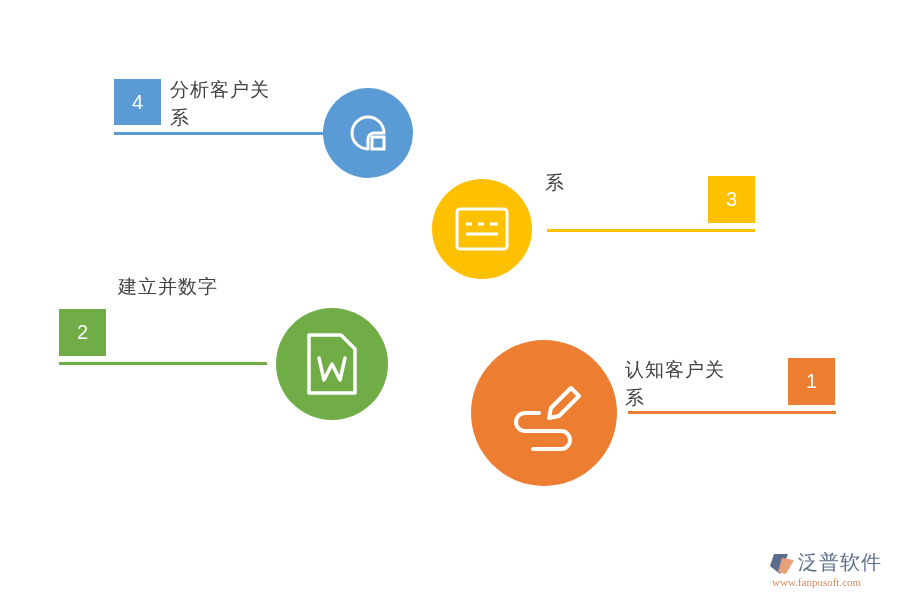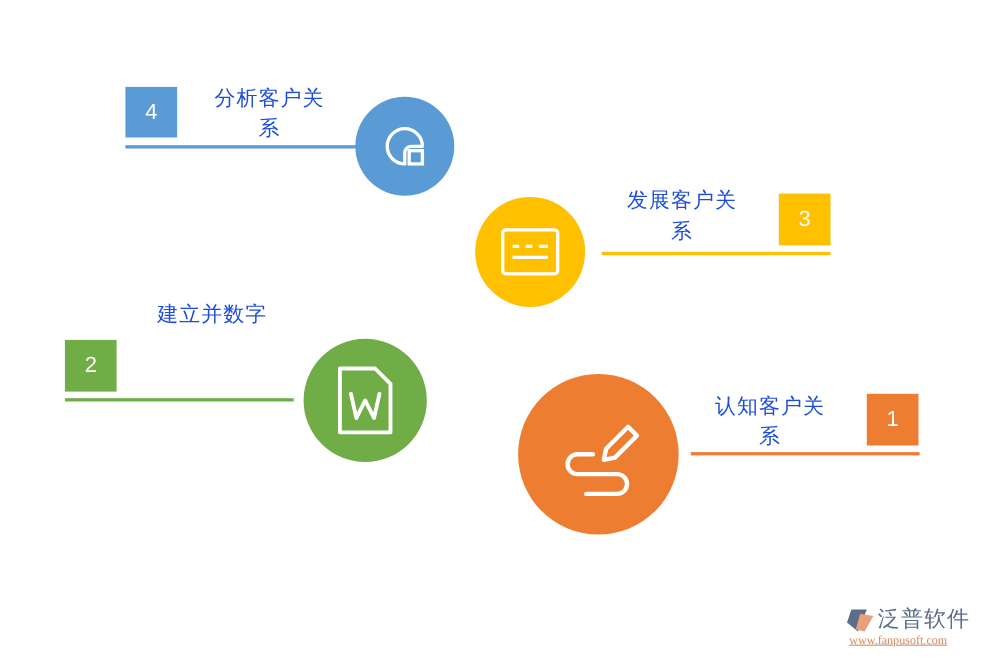--- a/index.html
+++ b/index.html
@@ -2,26 +2,26 @@
 <html><head>
 <meta charset="utf-8">
 <style>
   html, body { margin:0; padding:0; }
   body { width:900px; height:600px; background:#ffffff; position:relative; overflow:hidden;
          font-family:"DejaVu Sans", "Liberation Sans", sans-serif; }
   .abs { position:absolute; }
   .numbox { position:absolute; color:#fff; font-family:"Liberation Sans", sans-serif; font-size:20px;
             display:flex; align-items:center; justify-content:center; }
   .line { position:absolute; height:3px; }
-  .label { position:absolute; color:#1d4ed8; font-size:19px; line-height:28px; text-align:center;
+  .label { position:absolute; color:#404040; font-size:19px; line-height:28px; 
            letter-spacing:1px; }
   .circle { position:absolute; border-radius:50%; display:flex; align-items:center; justify-content:center; }
   .logo { position:absolute; left:768px; top:552px; width:125px; height:40px; }
   .logo-cn { position:absolute; left:30px; top:-3px; font-size:20px; color:#5b6d8a; letter-spacing:1px; white-space:nowrap; }
-  .logo-url { position:absolute; left:4px; top:24px; font-family:"Liberation Serif", serif; font-size:11px; color:#d48a5e; white-space:nowrap;text-decoration:underline; }
+  .logo-url { position:absolute; left:4px; top:24px; font-family:"Liberation Serif", serif; font-size:11px; color:#d48a5e; white-space:nowrap; }
 </style>
 </head>
 <body>
 
 <div>
   <div class="numbox" style="left:114px;top:79px;width:47px;height:46px;background:#5b9bd5;">4</div>
   <div class="label" style="left:170px;top:75px;width:150px;">
     <div>分析客户关</div>
     <div>系</div>
   </div>
@@ -38,21 +38,20 @@
   <div class="circle" style="left:432px;top:179px;width:100px;height:100px;background:#ffc000;">
     <svg width="56" height="46" viewBox="0 0 56 46">
       <rect x="3" y="3" width="50" height="40" rx="3" fill="none" stroke="#fff" stroke-width="3"></rect>
       <line x1="12" y1="18" x2="18" y2="18" stroke="#fff" stroke-width="3"></line>
       <line x1="24" y1="18" x2="30" y2="18" stroke="#fff" stroke-width="3"></line>
       <line x1="36" y1="18" x2="44" y2="18" stroke="#fff" stroke-width="3"></line>
       <line x1="12" y1="28" x2="44" y2="28" stroke="#fff" stroke-width="3"></line>
     </svg>
   </div>
   <div class="label" style="left:545px;top:168px;width:150px;">
-    <div>发展客户关</div>
     <div>系</div>
   </div>
   <div class="numbox" style="left:708px;top:176px;width:47px;height:47px;background:#ffc000;">3</div>
   <div class="line" style="left:547px;top:229px;width:208px;background:#ffc000;"></div>
 </div>
 
 <div>
   <div class="numbox" style="left:59px;top:309px;width:47px;height:47px;background:#70ad47;">2</div>
   <div class="label" style="left:118px;top:272px;width:150px;">
     <div>建立并数字</div>

